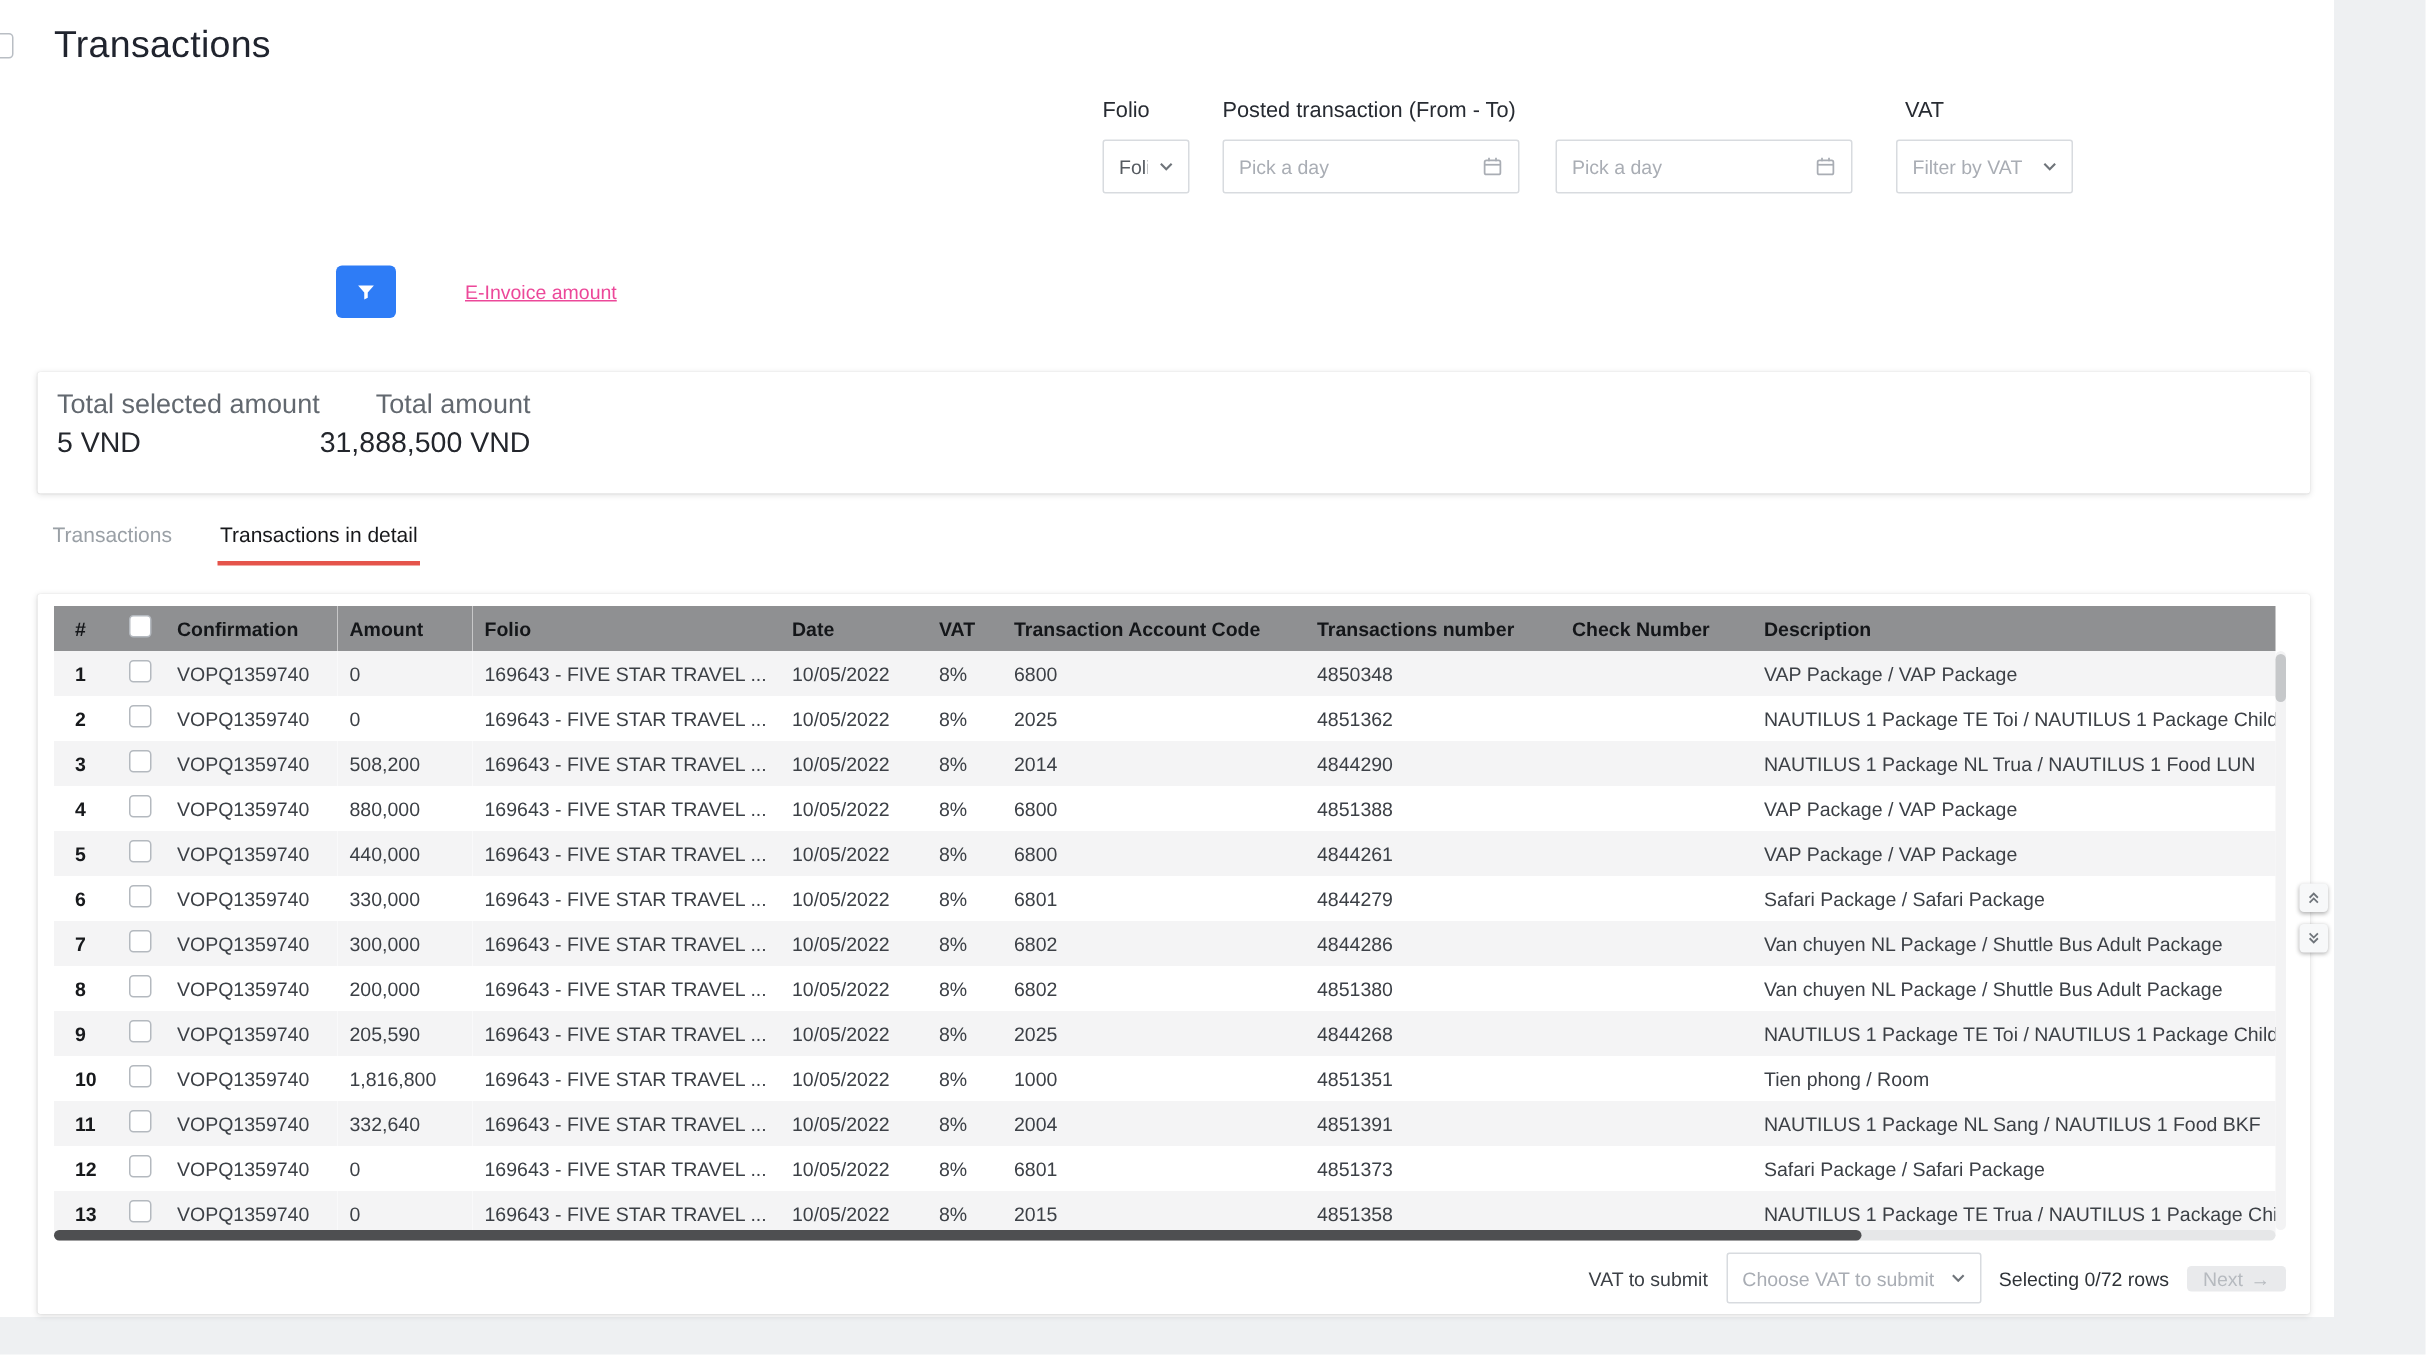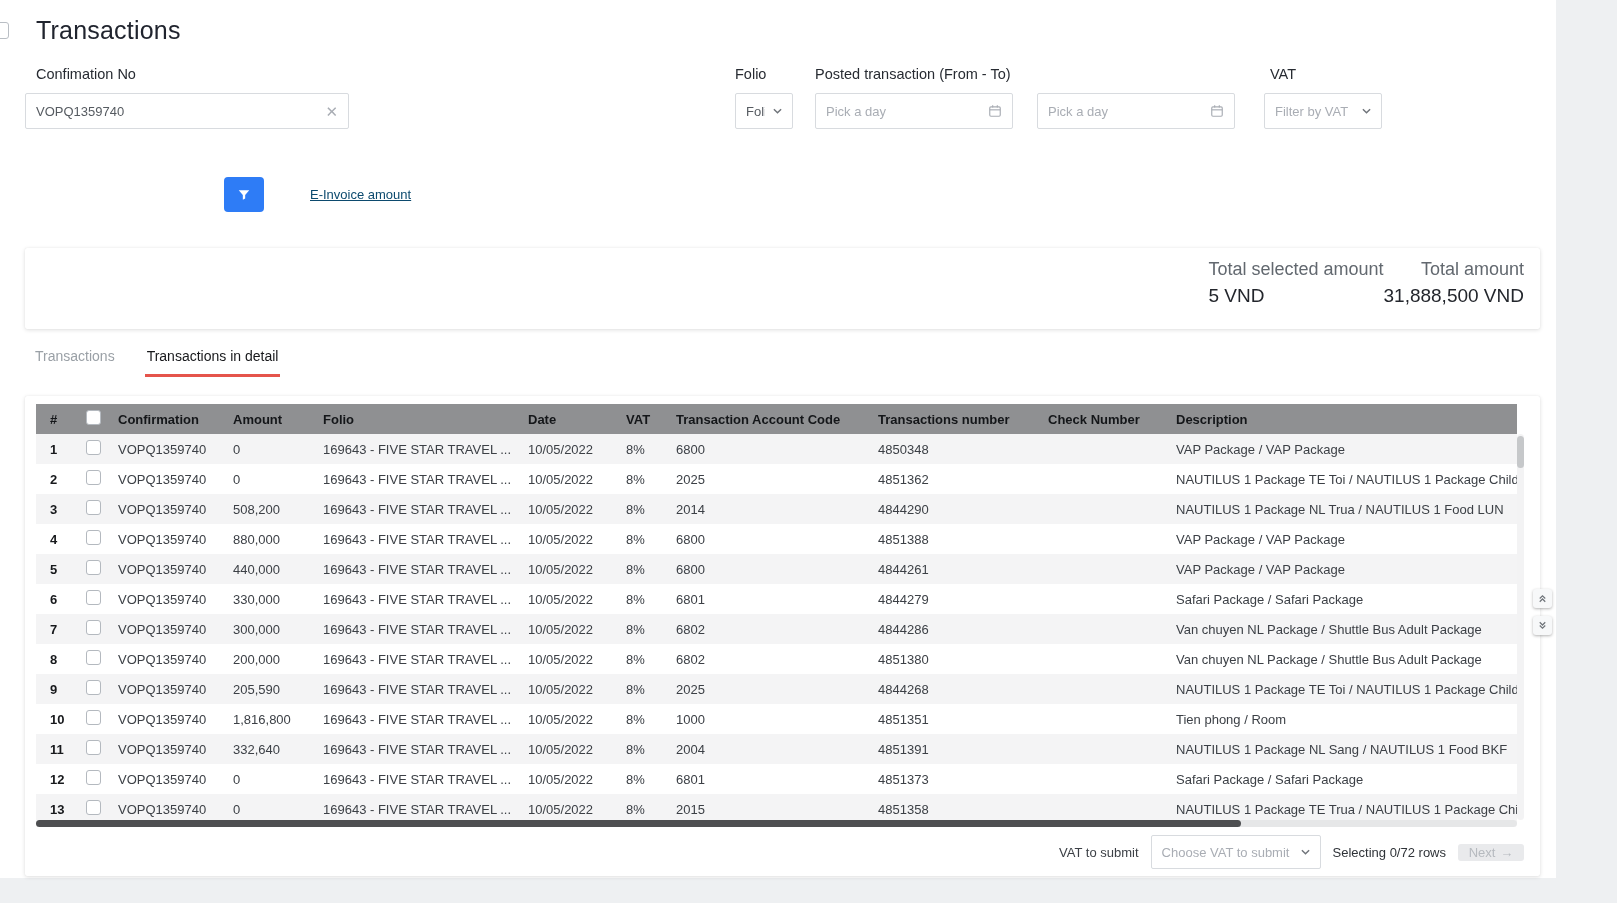--- a/index.html
+++ b/index.html
@@ -54,28 +54,28 @@
   .date-row { display:flex; gap:24px; }
   .date-box { width:200px; justify-content:space-between; }
   .select-box { justify-content:space-between; cursor:pointer; }
   .filter-btn {
     position:absolute; left:224px; top:177px; width:40px; height:35px;
     background:#2e7cf6; border:none; border-radius:4px;
     display:flex; align-items:center; justify-content:center; cursor:pointer;
   }
   .einvoice {
     position:absolute; left:310px; top:187px;
-    font-size:13px; color:#0c4a6e; text-decoration:underline; cursor:pointer;
+    font-size:13px; color:#ec4899; text-decoration:underline; cursor:pointer;
   }
   
   .summary-card {
     position:absolute; left:25px; top:248px; width:1515px; height:81px;
     background:#fff; border-radius:2px;
     box-shadow:0 1px 4px rgba(0,0,0,0.13), 0 0 1px rgba(0,0,0,0.1);
-    display:flex; justify-content:flex-end; padding:11px 16px 0 13px;
+    display:flex; justify-content:flex-start; padding:11px 16px 0 13px;
   }
   .sum-label { font-size:18px; color:#62686f; }
   .sum-value { font-size:19px; color:#23262c; margin-top:5px; font-weight:500; }
   .sum-right { text-align:right; }
   
   .tabs { position:absolute; left:33px; top:346px; display:flex; gap:28px; }
   .tab { font-size:14px; padding:2px 2px 10px 2px; cursor:pointer; }
   .tab-inactive { color:#9aa0a6; }
   .tab-active { color:#17181b; border-bottom:3px solid #e5544b; }
   
@@ -144,27 +144,20 @@
   .float-btn.down { top:616px; }
 </style>
 </head>
 <body>
 
 <div class="main">
 
   <span class="edge-box"></span>
   <h1 class="page-title">Transactions</h1>
 
-  <div class="fgroup g-conf">
-    <span class="flabel">Confimation No</span>
-    <div class="control">
-      <input class="text-input" type="text" value="VOPQ1359740" style="">
-      <span class="icon-btn clear-x">✕</span>
-    </div>
-  </div>
 
 
   <div class="fgroup g-folio">
     <span class="flabel">Folio</span>
     <div class="control select-box">
       <span class="grow">Folio</span>
       <svg class="caret-svg" width="9" height="6" viewBox="0 0 10 6" fill="none" stroke="#6f747a" stroke-width="1.6">
           <polyline points="1,1 5,5 9,1"></polyline>
         </svg>
     </div>

